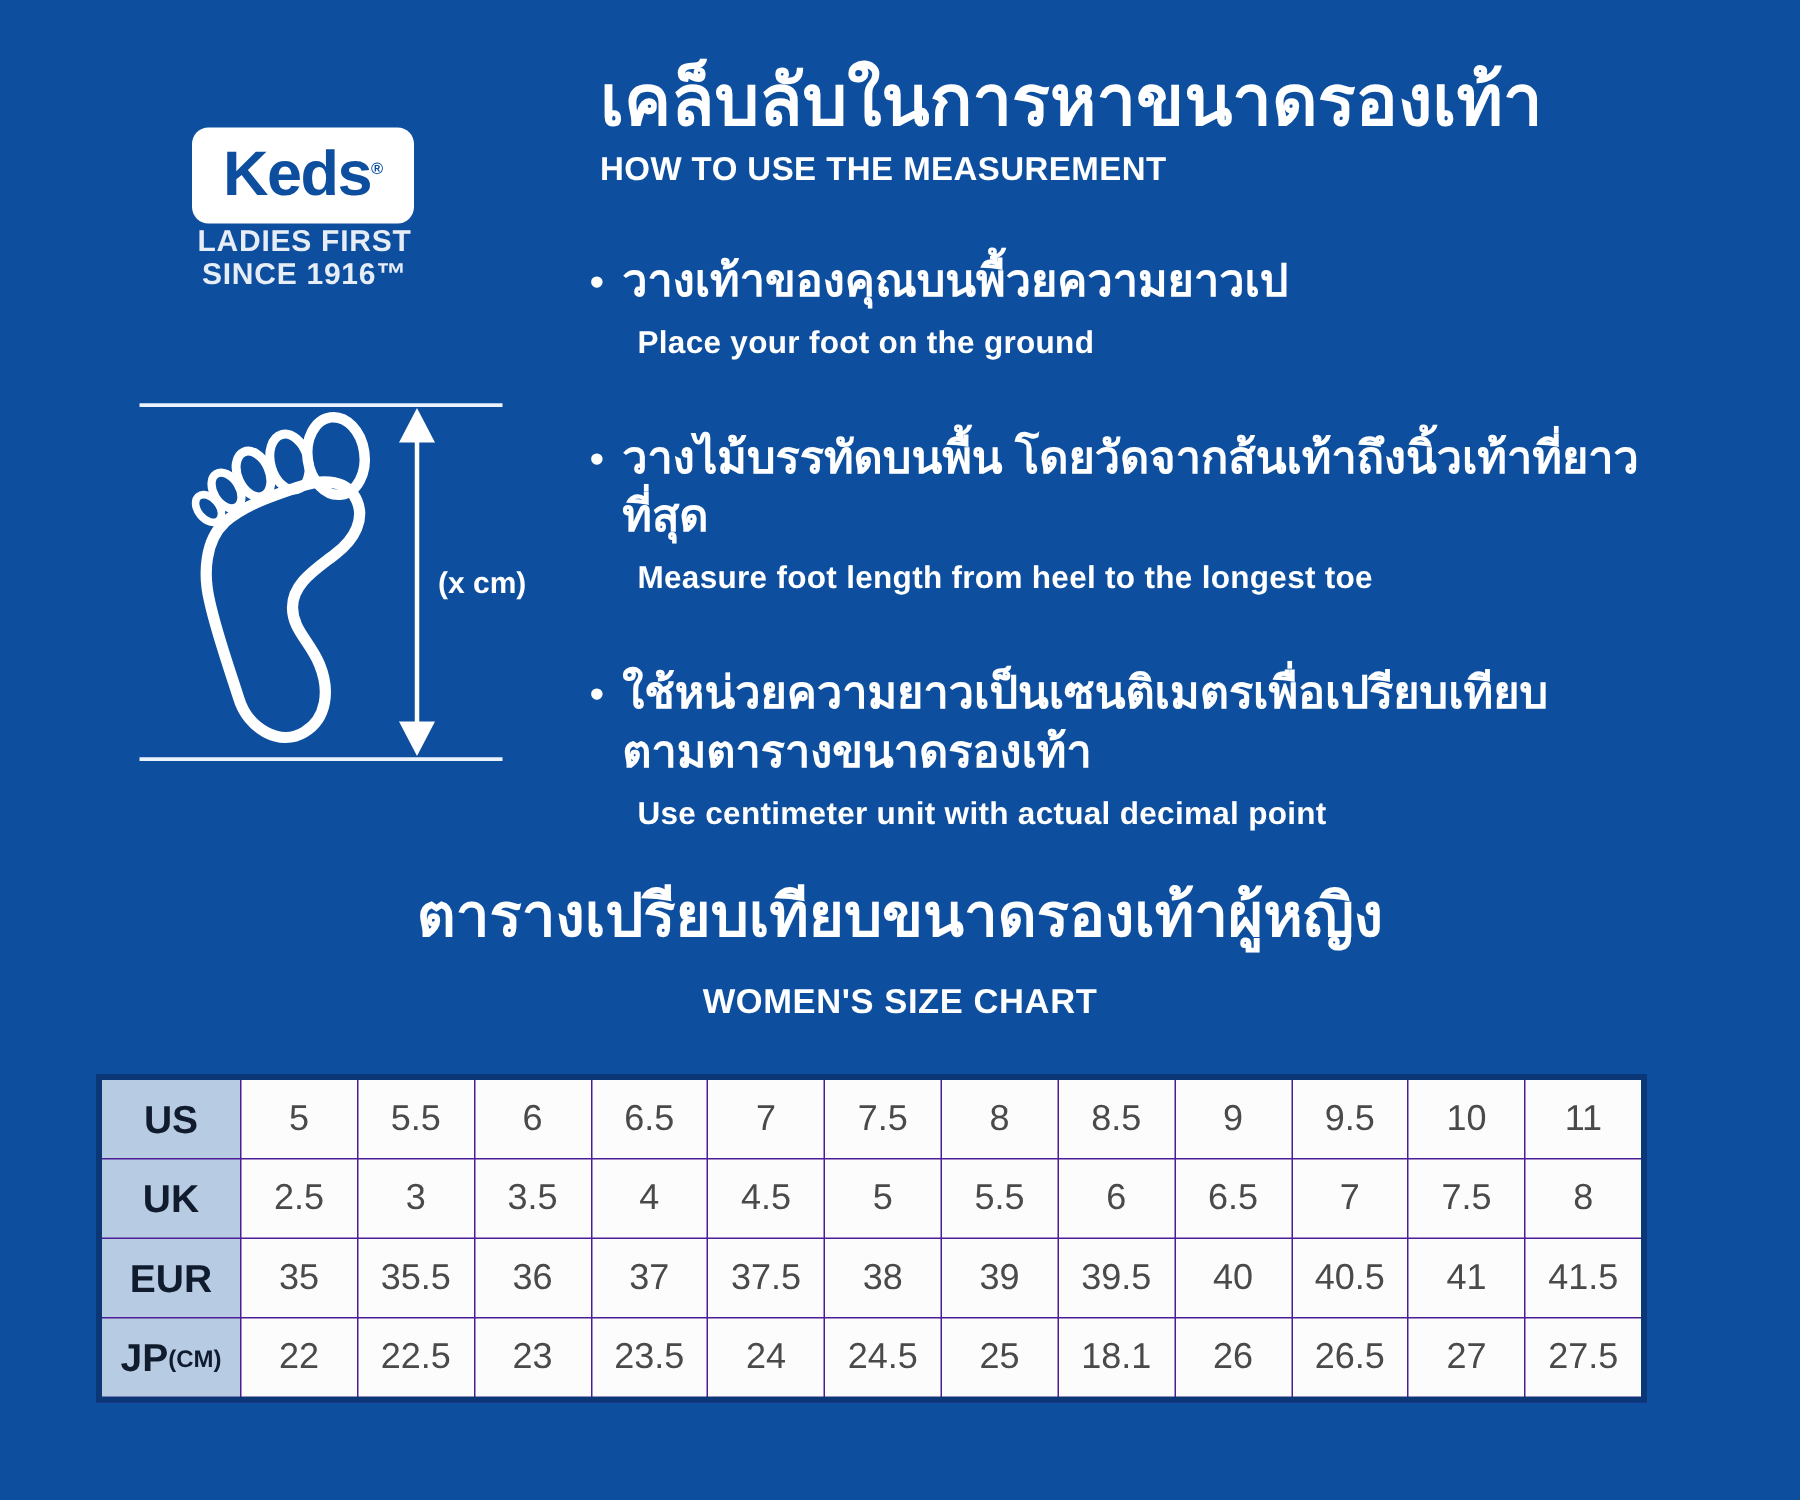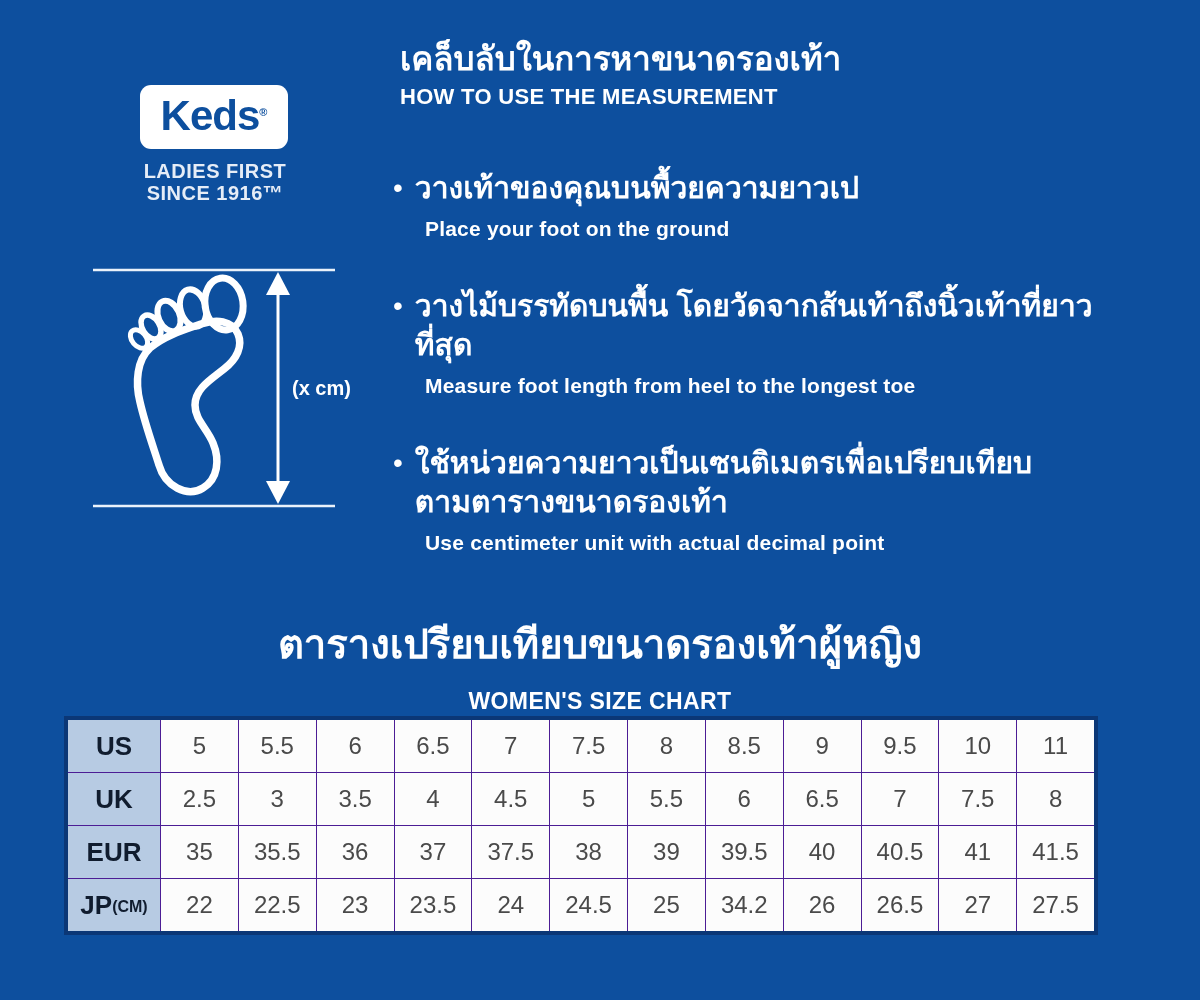--- a/index.html
+++ b/index.html
@@ -6,52 +6,52 @@
   html, body { width: 1200px; height: 1000px; }
   body {
     position: relative;
     background: #0d4f9e;
     font-family: "Liberation Sans", "DejaVu Sans", sans-serif;
     color: #ffffff;
     overflow: hidden;
   }
 
   
-  .logo-col { position: absolute; left: 140px; top: 85px; width: 150px; text-align: center; }
+  .logo-col { position: absolute; left: 128px; top: 85px; width: 150px; text-align: center; }
   .logo-box {
     width: 148px; height: 64px; background: #ffffff; border-radius: 11px;
     display: flex; align-items: center; justify-content: center;
   }
   .logo-word {
     color: #0d4f9e; font-size: 42px; font-weight: 800; letter-spacing: -1px;
     line-height: 1; position: relative; top: -1px;
   }
   .logo-reg { font-size: 11px; font-weight: 700; vertical-align: 14px; letter-spacing: 0; }
-  .tagline { margin-top: 11px; color: #e6edf7; font-weight: 700; font-size: 20px; line-height: 1.12; letter-spacing: 0.5px; }
+  .tagline { margin-top: 1px; color: #e6edf7; font-weight: 700; font-size: 20px; line-height: 1.12; letter-spacing: 0.5px; }
 
   
   .title-block { position: absolute; left: 400px; top: 40px; width: 740px; }
-  .title-th { font-size: 33px; font-weight: 800; line-height: 1.15; }
+  .title-th { font-size: 47px; font-weight: 800; line-height: 1.15; }
   .title-en { font-size: 22px; font-weight: 700; margin-top: 6px; letter-spacing: 0.3px; }
 
   
   .bullets { position: absolute; left: 393px; top: 168px; width: 740px; }
   .bullet-item { margin-bottom: 45px; }
   .bullet-row { display: flex; align-items: flex-start; }
   .dot { font-size: 28px; line-height: 1.3; margin-right: 12px; position: relative; top: 2px; }
   .th-line { font-size: 30px; font-weight: 600; line-height: 1.32; white-space: pre-line; }
   .en-line { font-size: 21px; font-weight: 700; margin: 9px 0 0 32px; letter-spacing: 0.2px; }
 
   
   .diagram { position: absolute; left: 90px; top: 264px; width: 265px; height: 248px; }
   .diagram svg { display: block; width: 265px; height: 248px; }
   .measure-label { font-family: "Liberation Sans", "DejaVu Sans", sans-serif; font-weight: 700; font-size: 20px; fill: #ffffff; }
 
   
-  .chart-head { position: absolute; left: 0; top: 612px; width: 1200px; text-align: center; }
+  .chart-head { position: absolute; left: 0; top: 578px; width: 1200px; text-align: center; }
   .chart-title-th { font-size: 40px; font-weight: 800; }
   .chart-title-en { font-size: 23px; font-weight: 700; margin-top: 12px; letter-spacing: 0.4px; }
 
   .size-table {
     position: absolute; left: 64px; top: 716px; width: 1034px;
     background: #4c1d95; border: 4px solid #0b3776;
     display: grid; grid-auto-rows: 52px; gap: 1px;
   }
   .size-row { display: grid; grid-template-columns: 92px repeat(12, 1fr); gap: 1px; }
   .cell {
@@ -202,19 +202,19 @@
         <span>JP</span>
         <span class="sfx">(CM)</span>
       </div>
       <div class="cell">22</div>
       <div class="cell">22.5</div>
       <div class="cell">23</div>
       <div class="cell">23.5</div>
       <div class="cell">24</div>
       <div class="cell">24.5</div>
       <div class="cell">25</div>
-      <div class="cell">34.2</div>
+      <div class="cell">18.1</div>
       <div class="cell">26</div>
       <div class="cell">26.5</div>
       <div class="cell">27</div>
       <div class="cell">27.5</div>
     </div>
   </div>
 
 </body></html>

